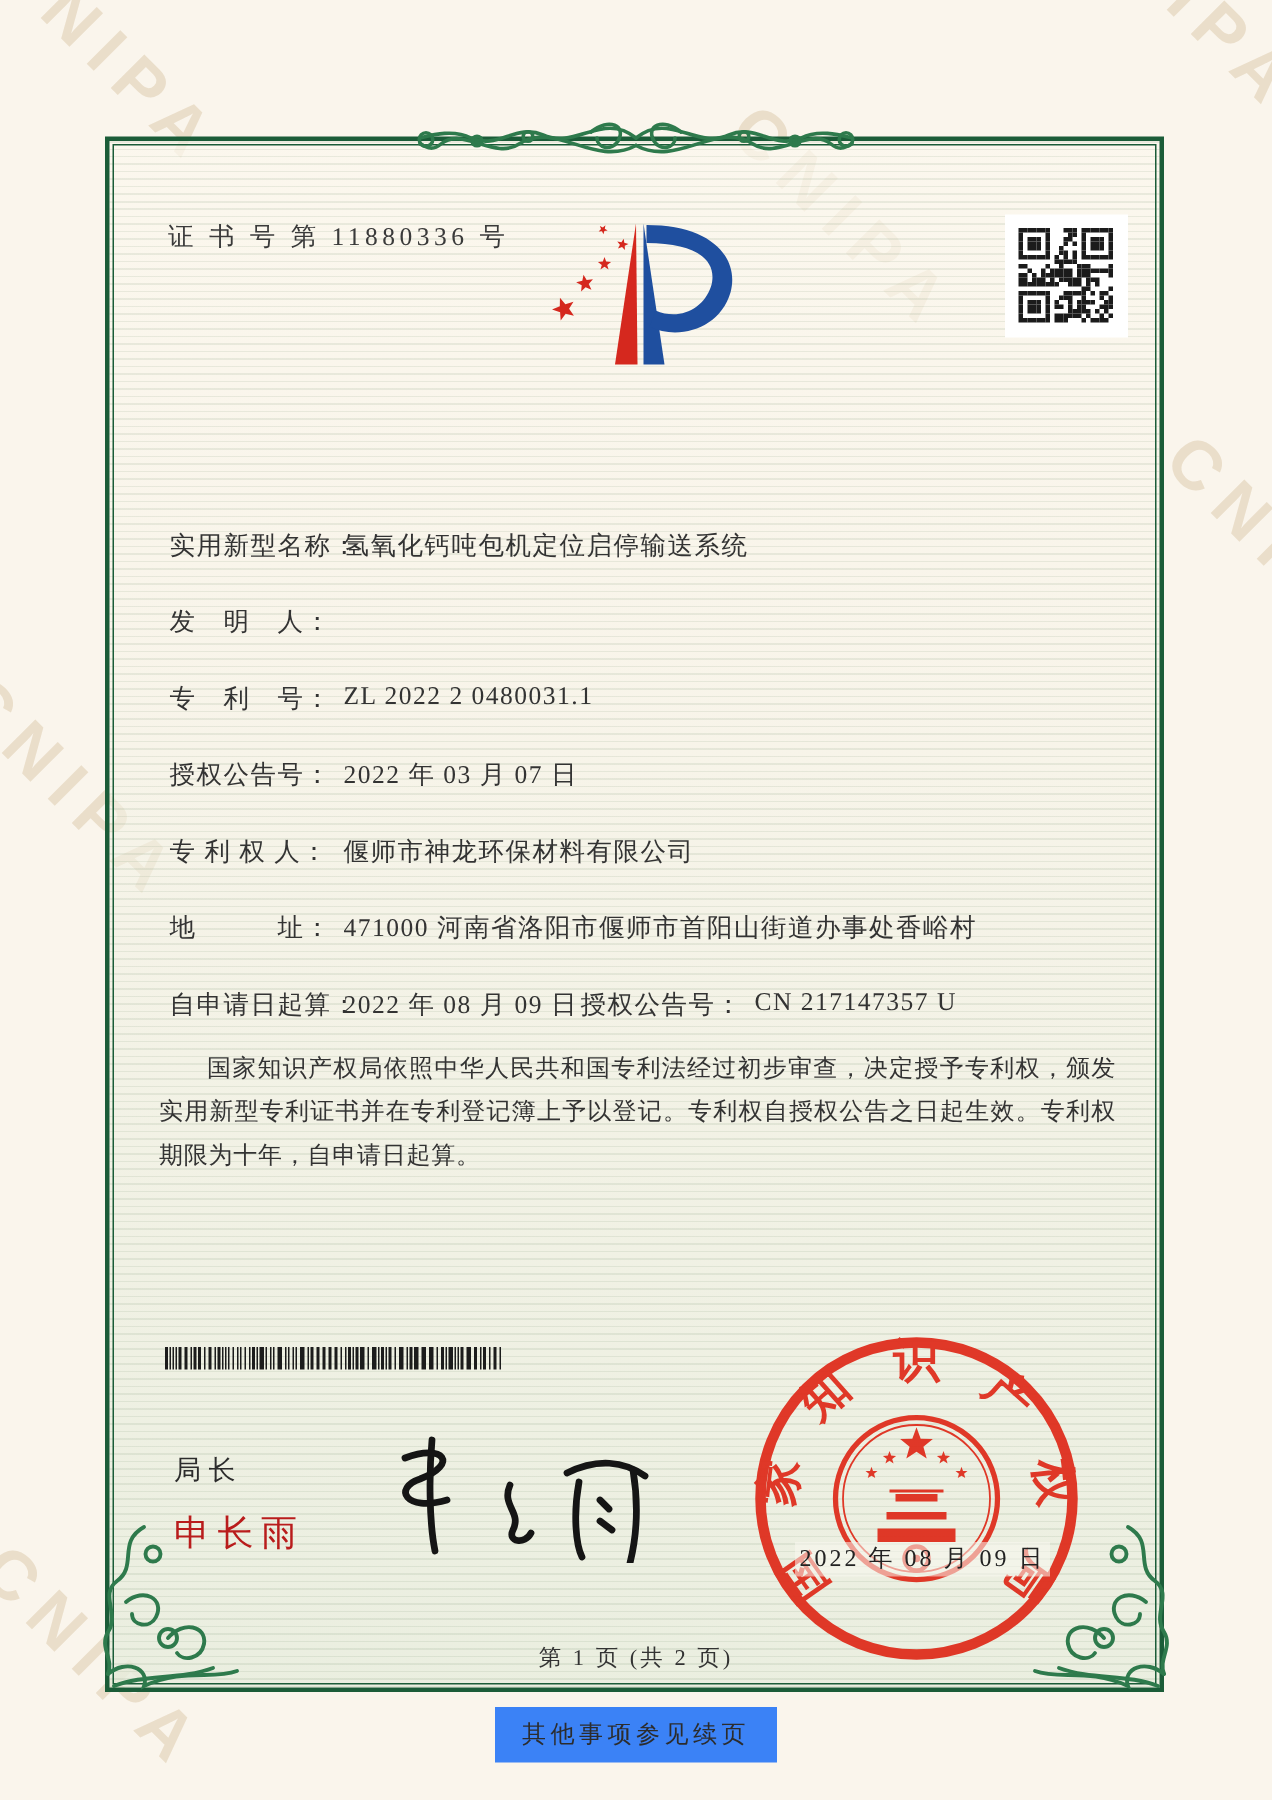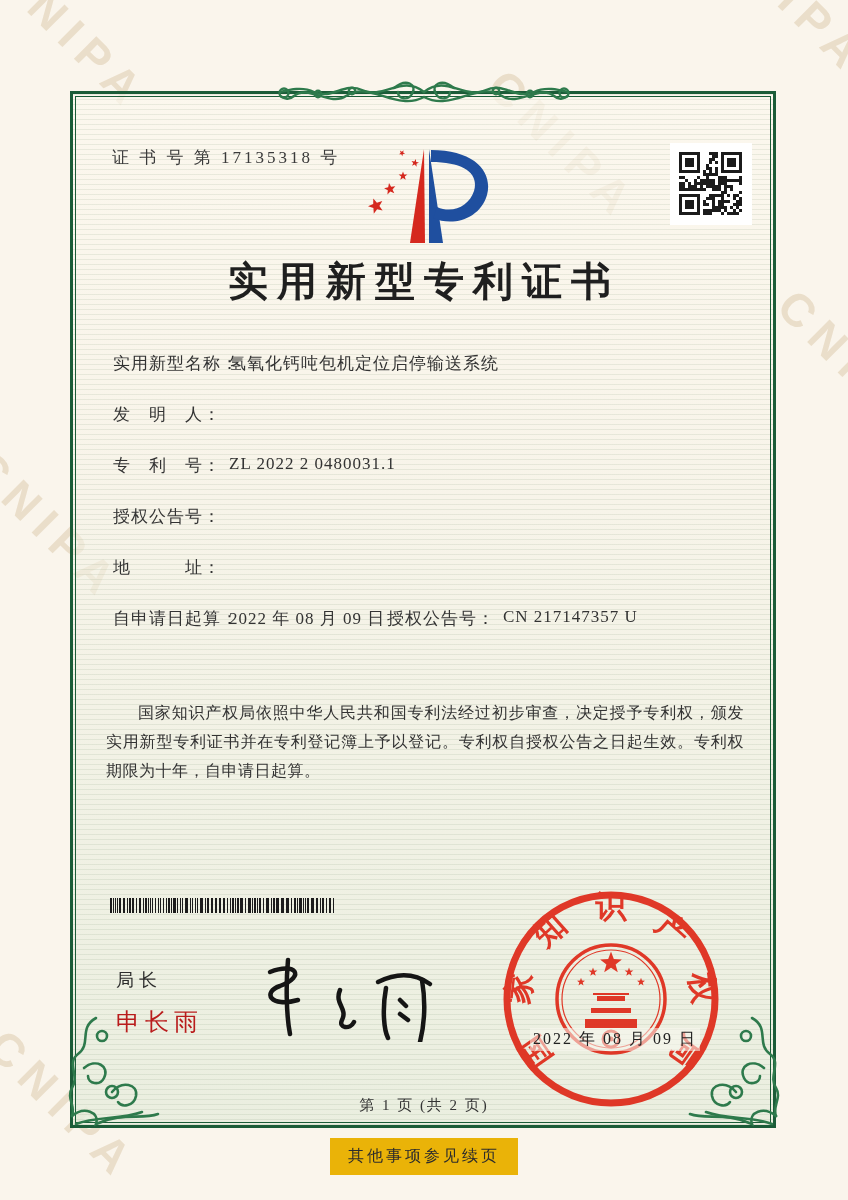--- a/index.html
+++ b/index.html
@@ -63,21 +63,21 @@
 
   .seal-svg{position:absolute;left:496px;top:884px;opacity:0.93;}
   .seal-svg text{font-size:31px;fill:#df2b1a;font-weight:bold;
                  font-family:"Liberation Serif","DejaVu Serif",serif;}
   .seal-date{position:absolute;left:530px;top:1028px;font-size:16px;letter-spacing:2px;color:#222;
              background:rgba(250,248,240,0.55);padding:1px 3px;}
 
   .page-no{position:absolute;left:0;width:848px;top:1096px;text-align:center;
            font-size:15px;letter-spacing:2px;color:#333;}
   .note{position:absolute;left:50%;transform:translateX(-50%);top:1138px;
-        background:#eab308;padding:8px 18px;font-size:16px;letter-spacing:3px;color:#2c2c2c;}
+        background:#3b82f6;padding:8px 18px;font-size:16px;letter-spacing:3px;color:#2c2c2c;}
 </style>
 </head>
 <body>
 
 <div class="sheet">
 
   <div class="wm wm1">CNIPA</div>
   <div class="wm wm2">CNIPA</div>
   <div class="wm wm3">CNIPA</div>
   <div class="wm wm4">CNIPA</div>
@@ -110,21 +110,21 @@
       <circle cx="40" cy="22" r="5"></circle>
       <circle cx="50" cy="78" r="6"></circle>
     </g>
   </svg>
   <svg class="orn orn-br" width="110" height="120" viewBox="0 0 110 120">
     <use href="#corner-orn" transform="translate(110,0) scale(-1,1)"></use>
   </svg>
 
   <div class="content">
 
-    <div class="cert-no">证 书 号 第 17135318 号</div>
+    <div class="cert-no">证 书 号 第 11880336 号</div>
 
     <svg class="logo" width="140" height="110" viewBox="0 0 140 110">
       <g id="logo-stars">
           <polygon points="21.3,58.5 24.9,62.8 30.3,61.1 27.4,65.9 30.6,70.5 25.1,69.2 21.8,73.7 21.4,68.1 16.0,66.3 21.2,64.1" fill="#d5281e"></polygon>
           <polygon points="37.0,43.1 39.1,46.7 43.3,46.2 40.5,49.4 42.3,53.2 38.4,51.5 35.4,54.4 35.8,50.2 32.1,48.2 36.2,47.2" fill="#d5281e"></polygon>
           <polygon points="51.0,31.4 52.1,34.4 55.4,34.6 52.8,36.6 53.7,39.7 51.0,37.9 48.3,39.7 49.2,36.6 46.6,34.6 49.9,34.4" fill="#d5281e"></polygon>
           <polygon points="63.8,19.1 64.2,21.9 67.0,22.6 64.5,23.8 64.6,26.7 62.7,24.6 60.0,25.7 61.3,23.2 59.5,21.0 62.3,21.5" fill="#d5281e"></polygon>
           <polygon points="51.6,10.2 51.2,12.5 53.1,13.7 50.9,14.0 50.3,16.2 49.3,14.2 47.1,14.3 48.7,12.7 47.9,10.6 49.9,11.7" fill="#d5281e"></polygon>
         </g>
       <polygon points="72,9 58,103 73,103" fill="#d5281e"></polygon>
@@ -372,39 +372,44 @@
           <div class="mod" style="left: 27px; top: 60px;"></div>
           <div class="mod" style="left: 30px; top: 60px;"></div>
           <div class="mod" style="left: 42px; top: 60px;"></div>
           <div class="mod" style="left: 48px; top: 60px;"></div>
           <div class="mod" style="left: 51px; top: 60px;"></div>
           <div class="mod" style="left: 54px; top: 60px;"></div>
           <div class="mod" style="left: 57px; top: 60px;"></div>
         </div>
     </div>
 
-    <div class="title">实用新型专利证书</div>
 
     <div class="fields">
       <div class="frow">
         <span class="flabel">实用新型名称：</span>
         <span class="fvalue">氢氧化钙吨包机定位启停输送系统</span>
       </div>
       <div class="frow">
         <span class="flabel">发　明　人：</span>
       </div>
       <div class="frow">
         <span class="flabel">专　利　号：</span>
         <span class="fvalue">ZL 2022 2 0480031.1</span>
       </div>
       <div class="frow">
         <span class="flabel">授权公告号：</span>
+        <span class="fvalue">2022 年 03 月 07 日</span>
+      </div>
+      <div class="frow">
+        <span class="flabel">专 利 权 人：</span>
+        <span class="fvalue">偃师市神龙环保材料有限公司</span>
       </div>
       <div class="frow">
         <span class="flabel">地　　　址：</span>
+        <span class="fvalue">471000 河南省洛阳市偃师市首阳山街道办事处香峪村</span>
       </div>
       <div class="grant-row">
         <span class="grant-left">
           <span class="flabel">自申请日起算：</span>
           <span class="fvalue">2022 年 08 月 09 日</span>
         </span>
         <span class="grant-right">
           <span class="flabel">授权公告号：</span>
           <span class="fvalue">CN 217147357 U</span>
         </span>

